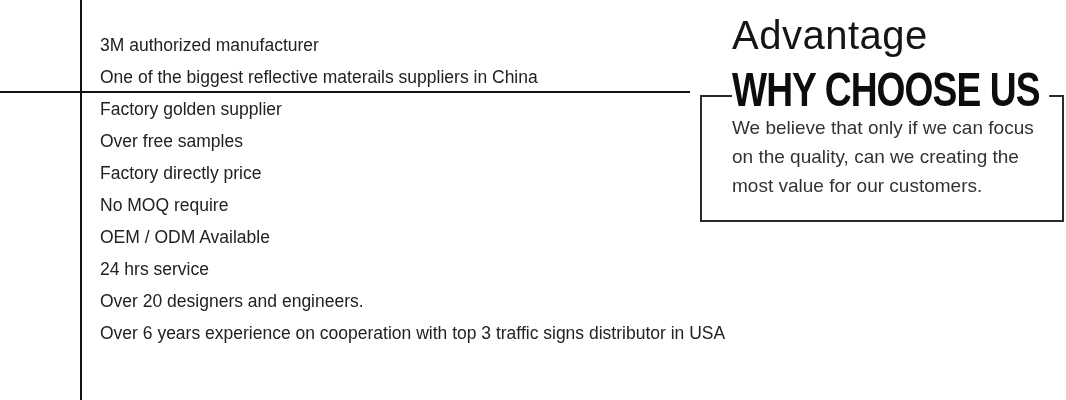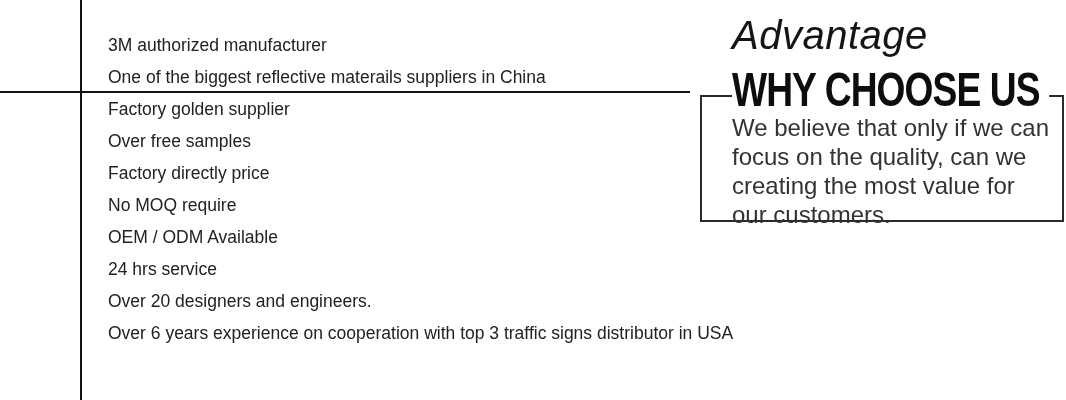--- a/index.html
+++ b/index.html
@@ -39,34 +39,32 @@
 
   
   .adv-list {
     position: absolute;
     left: 100px;
     top: 29px;
     color: #222222;
     font-size: 17.5px;
     line-height: 32px;
     white-space: nowrap;
-    margin-left: 8px;
   }
   .adv-item { height: 32px; }
 
   
   .heading {
     position: absolute;
     left: 732px;
     top: 13px;
     font-size: 40px;
     color: #151515;
     letter-spacing: 0.5px;
     z-index: 3;
-    font-style: italic;
   }
 
   .subheading {
     position: absolute;
     left: 732px;
     top: 64px;
     font-size: 40px;
     font-weight: bold;
     color: #0d0d0d;
     letter-spacing: -1px;
@@ -87,21 +85,21 @@
     border: 2px solid #2a2a2a;
     background: transparent;
     z-index: 1;
   }
 
   .why-text {
     position: absolute;
     left: 732px;
     top: 113px;
     width: 322px;
-    font-size: 24px;
+    font-size: 19px;
     line-height: 29px;
     color: #333333;
     z-index: 3;
   }
 </style>
 </head>
 <body>
 
 <div class="stage">
 

